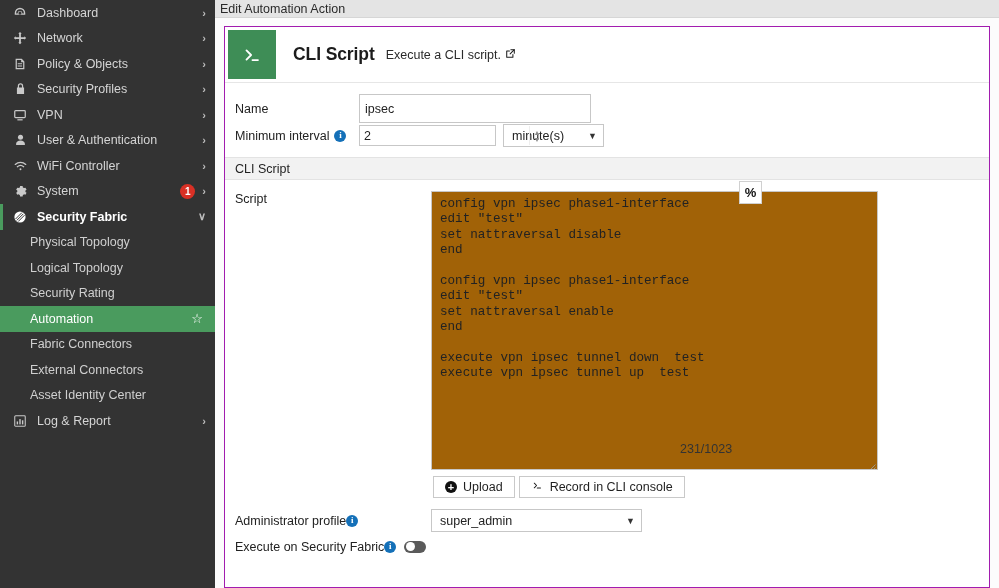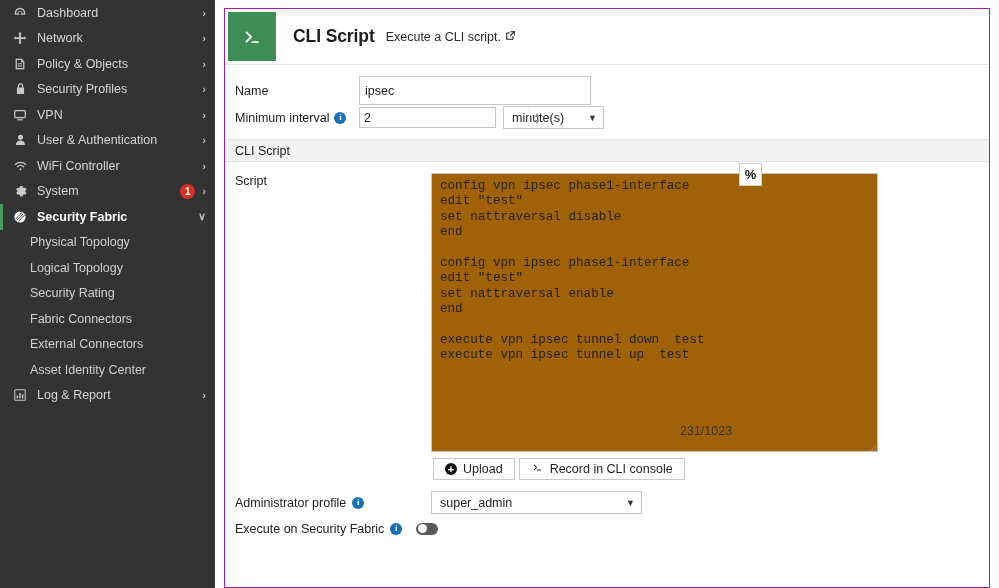--- a/index.html
+++ b/index.html
@@ -288,21 +288,21 @@
 
   
   .brow {
     display: flex; align-items: center;
     padding-left: 10px;
     min-height: 25px;
   }
   #admin-row { margin-top: 10px; }
   #admin-label, #exec-label {
     font-size: 12.5px; color: #222;
-    display: flex; align-items: center; gap: 6px;
+    display: flex; align-items: center; 
   }
   #admin-label { width: 196px; flex: 0 0 196px; }
   #admin-select { width: 211px; }
   #exec-row { margin-top: 1px; }
   .toggle {
     width: 22px; height: 12px;
     background: #5a5a5a;
     border-radius: 7px;
     position: relative;
     margin-left: 8px;
@@ -424,20 +424,24 @@
 
     <div class="sub-item">
       <span class="sub-lbl">Physical Topology</span>
     </div>
     <div class="sub-item">
       <span class="sub-lbl">Logical Topology</span>
     </div>
     <div class="sub-item">
       <span class="sub-lbl">Security Rating</span>
     </div>
+    <div class="sub-item active">
+      <span class="sub-lbl">Automation</span>
+      <span class="star">☆</span>
+    </div>
     <div class="sub-item">
       <span class="sub-lbl">Fabric Connectors</span>
     </div>
     <div class="sub-item">
       <span class="sub-lbl">External Connectors</span>
     </div>
     <div class="sub-item">
       <span class="sub-lbl">Asset Identity Center</span>
     </div>
 
@@ -451,20 +455,23 @@
           </svg>
       </span>
       <span class="lbl">Log &amp; Report</span>
       <span class="chev">›</span>
     </div>
 
   </nav>
 
   <div id="main">
 
+    <div id="topbar">
+      <span>Edit Automation Action</span>
+    </div>
 
     <div id="content">
       <div id="panel">
 
         <div id="hdr">
           <div id="hdr-icon">
             <svg width="22" height="22" viewBox="0 0 24 24" fill="none" stroke="#ffffff" stroke-width="2" stroke-linecap="round" stroke-linejoin="round">
               <path d="M6 7l5 5-5 5"></path>
                 <path d="M12.5 17.5h6"></path>
             </svg>

